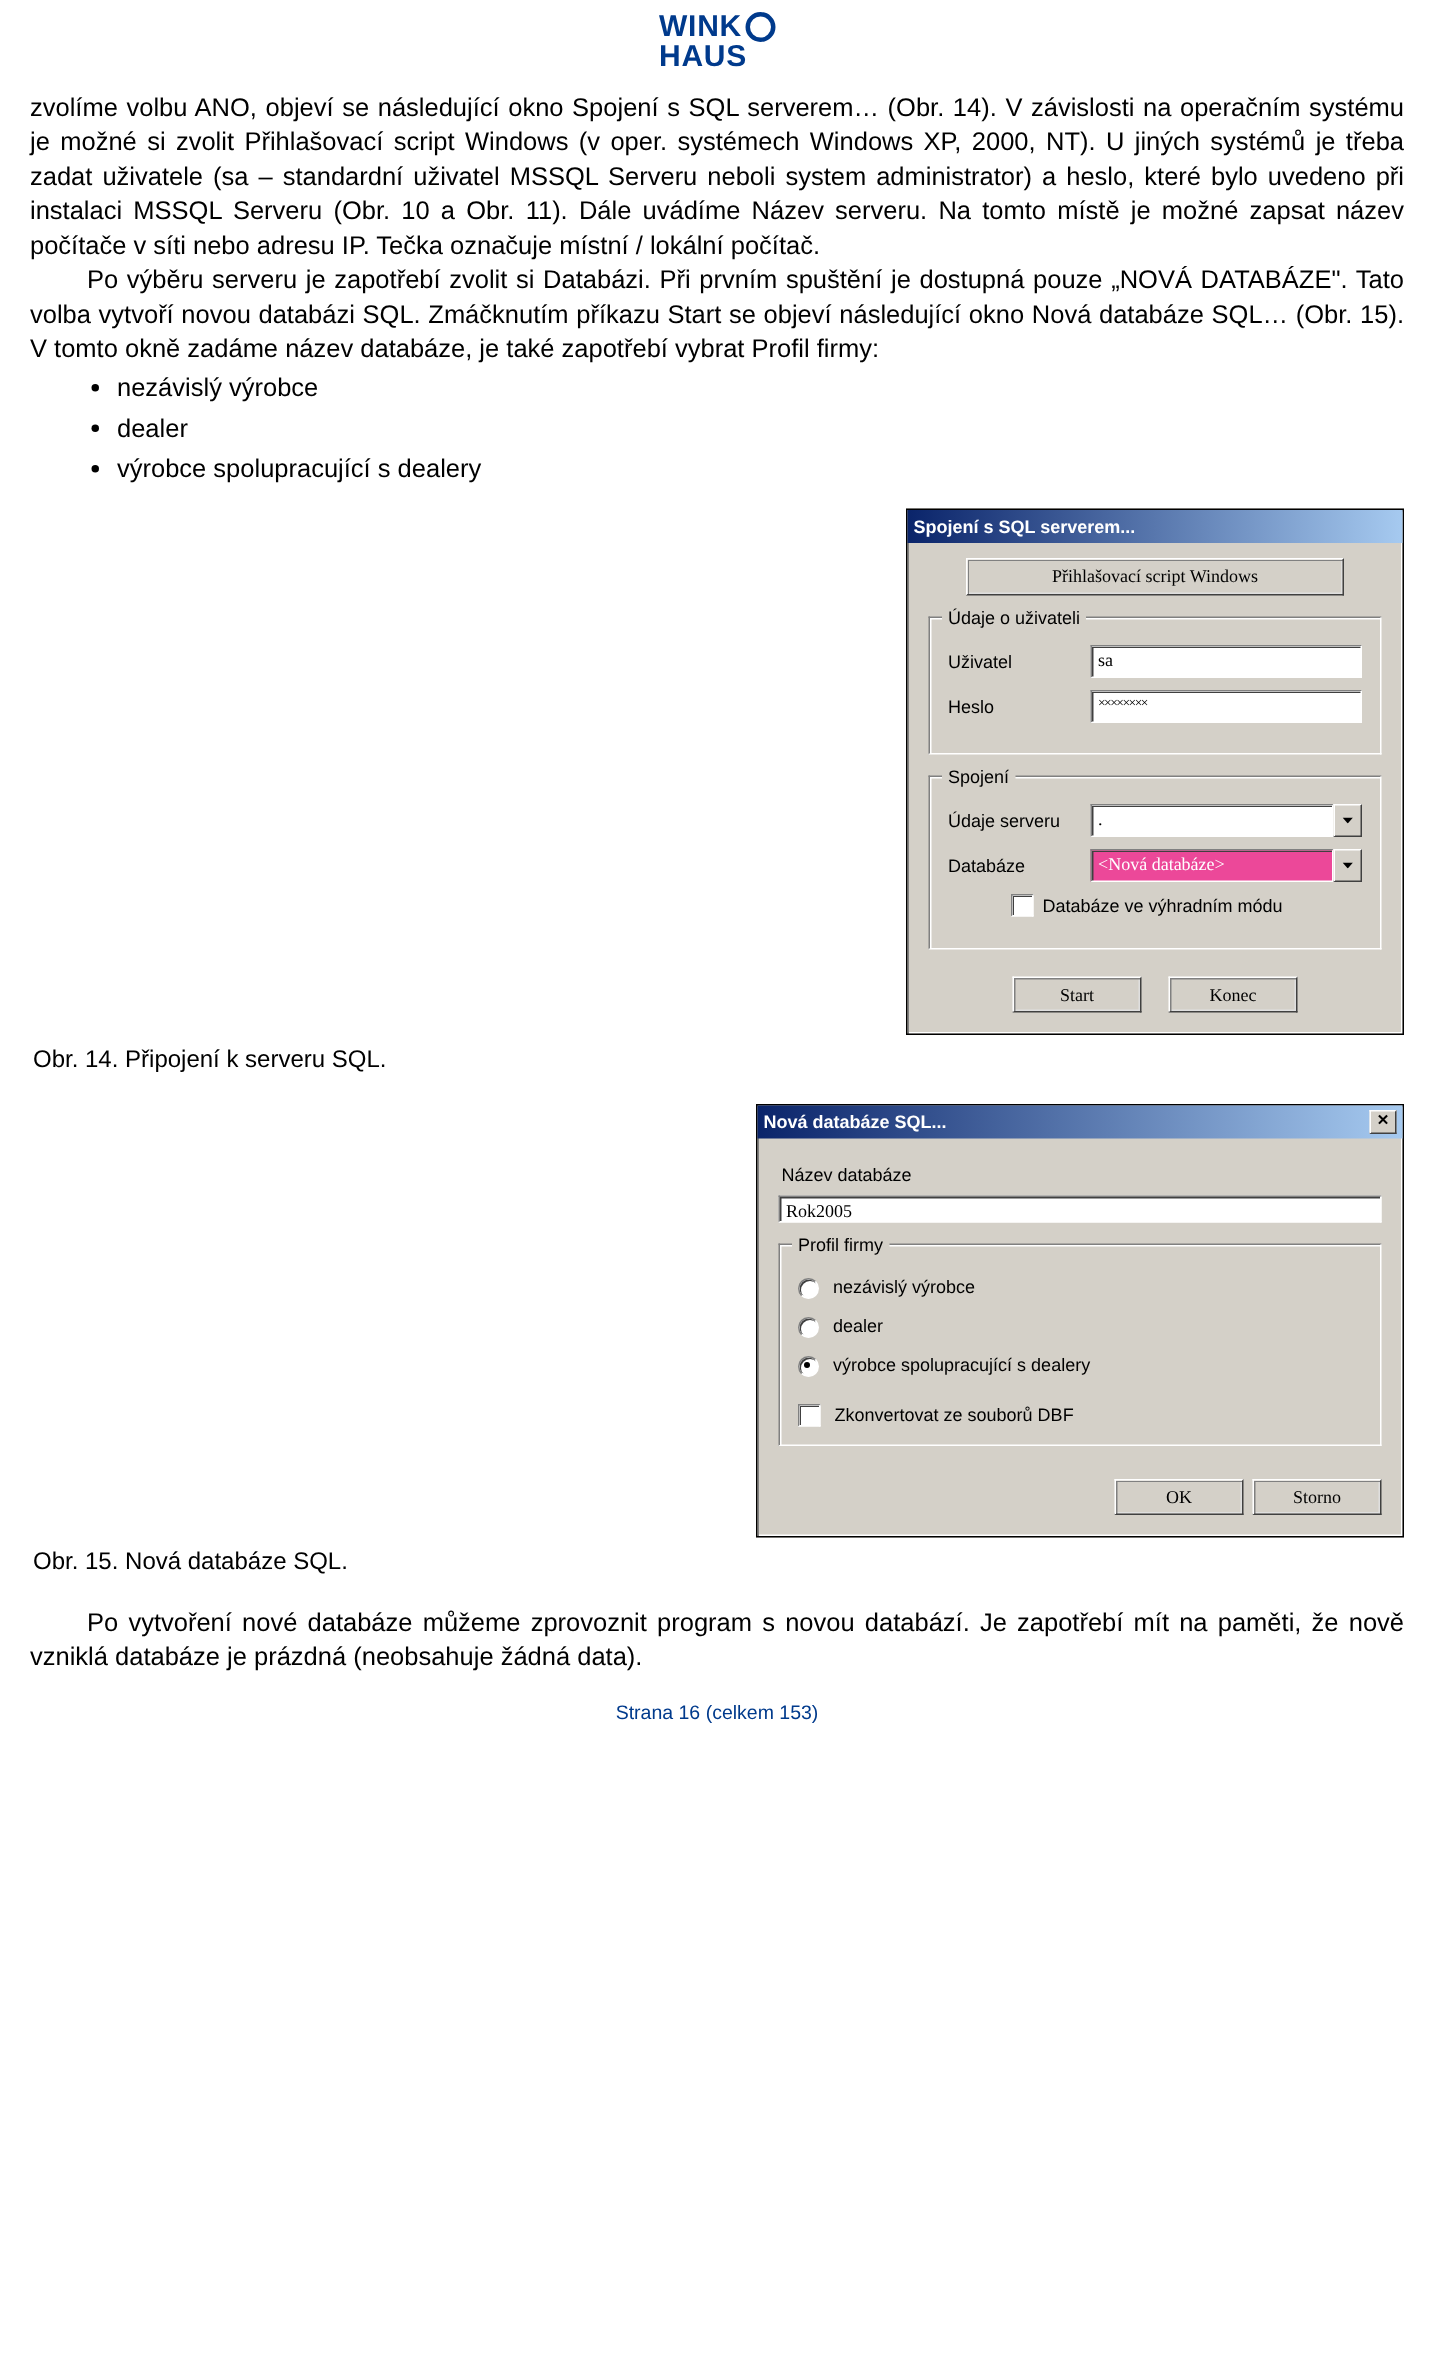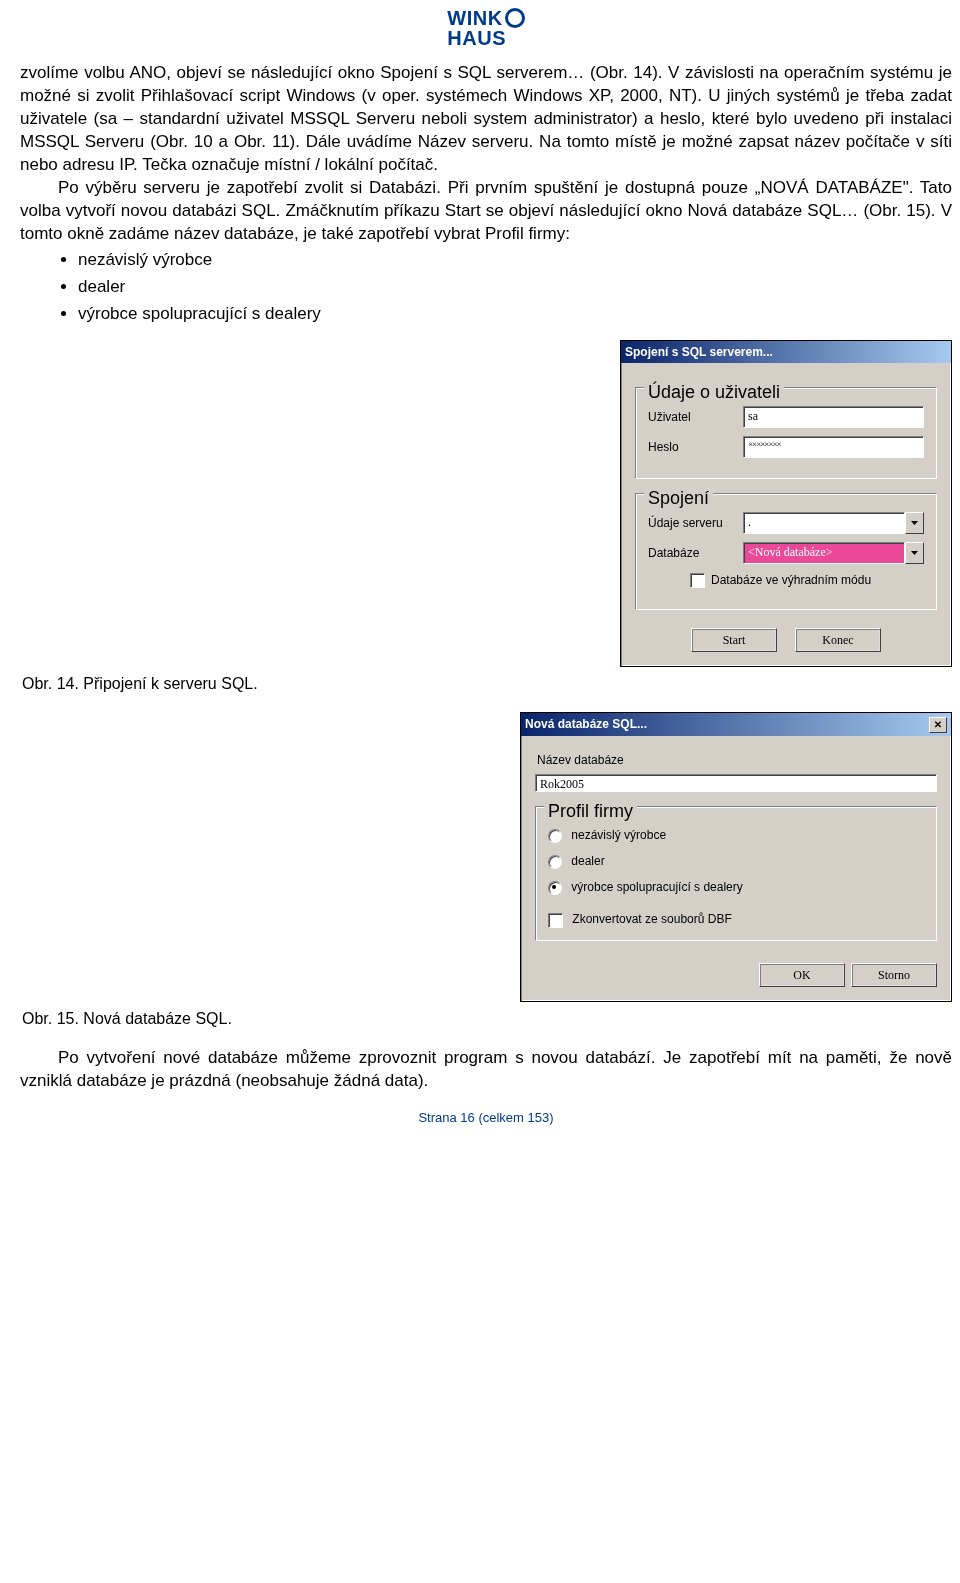--- a/index.html
+++ b/index.html
@@ -1,36 +1,36 @@
 <!DOCTYPE html>
 <html><head>
 <meta charset="utf-8">
 <style>
 body{margin:0;background:#fff;font-family:Verdana,Geneva,sans-serif;font-size:17px;line-height:1.35;color:#000;width:960px}
-.page{padding:0 8px 30px 20px}
+.page{padding:0 24px 30px 20px}
 .logo-wrap{text-align:center;padding-top:8px;padding-bottom:10px}
 .logo{display:inline-block;font-family:Arial,Helvetica,sans-serif;font-weight:900;color:#003a8c;font-size:20px;line-height:1;letter-spacing:.5px;text-align:left}
 .logo .r1{display:flex;align-items:center}
 .logo .o{display:inline-block;width:14px;height:14px;border:3px solid #003a8c;border-radius:50%;margin-left:2px}
 p.body{text-align:justify;margin:0 0 0 0}
 ul.bul{list-style:disc;margin:2px 0 14px 0;padding-left:58px}
 ul.bul li{margin:4px 0}
 .fig{display:flex;justify-content:flex-end;margin:12px 0 6px 0}
 .fig-cap{font-family:Liberation Sans, sans-serif;font-size:16px;margin:4px 0 18px 2px}
 .footer{text-align:center;color:#003a8c;font-family:Arial,Helvetica,sans-serif;font-size:13px;margin-top:16px}
 
 
 .win{font-family:Tahoma,Arial,sans-serif;font-size:12px;background:#d4d0c8;border:1px solid #000;box-shadow:1px 1px 0 #808080 inset,-1px -1px 0 #fff inset}
 .titlebar{display:flex;align-items:center;justify-content:space-between;background:linear-gradient(90deg,#0a246a,#a6caf0);color:#fff;font-weight:bold;padding:3px 4px;font-size:12px}
 .titlebar .btn-x{width:16px;height:14px;background:#d4d0c8;border:1px solid #fff;border-right-color:#404040;border-bottom-color:#404040;color:#000;display:flex;align-items:center;justify-content:center;font-size:10px;font-weight:bold;font-family:Arial}
 .body-pane{padding:10px 14px 14px 14px}
 .btn{background:#d4d0c8;border:1px solid #fff;border-right-color:#404040;border-bottom-color:#404040;box-shadow:1px 1px 0 #808080 inset,-1px -1px 0 #dfdfdf inset;padding:3px 0;font-family:Tahoma;font-size:12px;text-align:center;cursor:default}
 .btn-wide{width:250px;margin:0 auto;display:block}
 .fieldset{border:1px solid #808080;border-right-color:#fff;border-bottom-color:#fff;box-shadow:1px 1px 0 #fff inset;padding:10px 12px 12px 12px;margin-top:14px;position:relative}
-.legend{position:absolute;top:-8px;left:8px;background:#d4d0c8;padding:0 4px;font-size:18px}
+.legend{position:absolute;top:-8px;left:8px;background:#d4d0c8;padding:0 4px;font-size:12px}
 .row{display:flex;align-items:center;margin:8px 0}
 .row .lab{width:95px}
 .inp{background:#fff;border:1px solid #808080;border-right-color:#fff;border-bottom-color:#fff;box-shadow:1px 1px 0 #404040 inset;height:18px;padding:1px 4px;font-family:Tahoma;font-size:12px;flex:1}
 .combo{display:flex;align-items:stretch;flex:1}
 .combo .inp{flex:1}
 .combo .arrow{width:17px;background:#d4d0c8;border:1px solid #fff;border-right-color:#404040;border-bottom-color:#404040;display:flex;align-items:center;justify-content:center}
 .combo .arrow svg{width:7px;height:4px}
 .inp.sel{background:#ec4899;color:#fff}
 .chk{width:13px;height:13px;background:#fff;border:1px solid #808080;border-right-color:#fff;border-bottom-color:#fff;box-shadow:1px 1px 0 #404040 inset;margin-right:6px;display:inline-block;vertical-align:middle;position:relative}
 .radio{width:12px;height:12px;border:1px solid #808080;border-right-color:#fff;border-bottom-color:#fff;border-radius:50%;background:#fff;box-shadow:1px 1px 0 #404040 inset;margin-right:6px;display:inline-block;vertical-align:middle;position:relative}
@@ -66,20 +66,21 @@
     <li>dealer</li>
     <li>výrobce spolupracující s dealery</li>
   </ul>
 
   <div class="fig">
     <div class="win win1">
       <div class="titlebar">
         <span>Spojení s SQL serverem...</span>
       </div>
       <div class="body-pane">
+        <div class="btn btn-wide">Přihlašovací script Windows</div>
 
         <div class="fieldset">
           <div class="legend">Údaje o uživateli</div>
           <div class="row">
             <span class="lab">Uživatel</span>
             <div class="inp">sa</div>
           </div>
           <div class="row">
             <span class="lab">Heslo</span>
             <div class="inp" style="font-size:9px;letter-spacing:-1px">××××××××</div>

